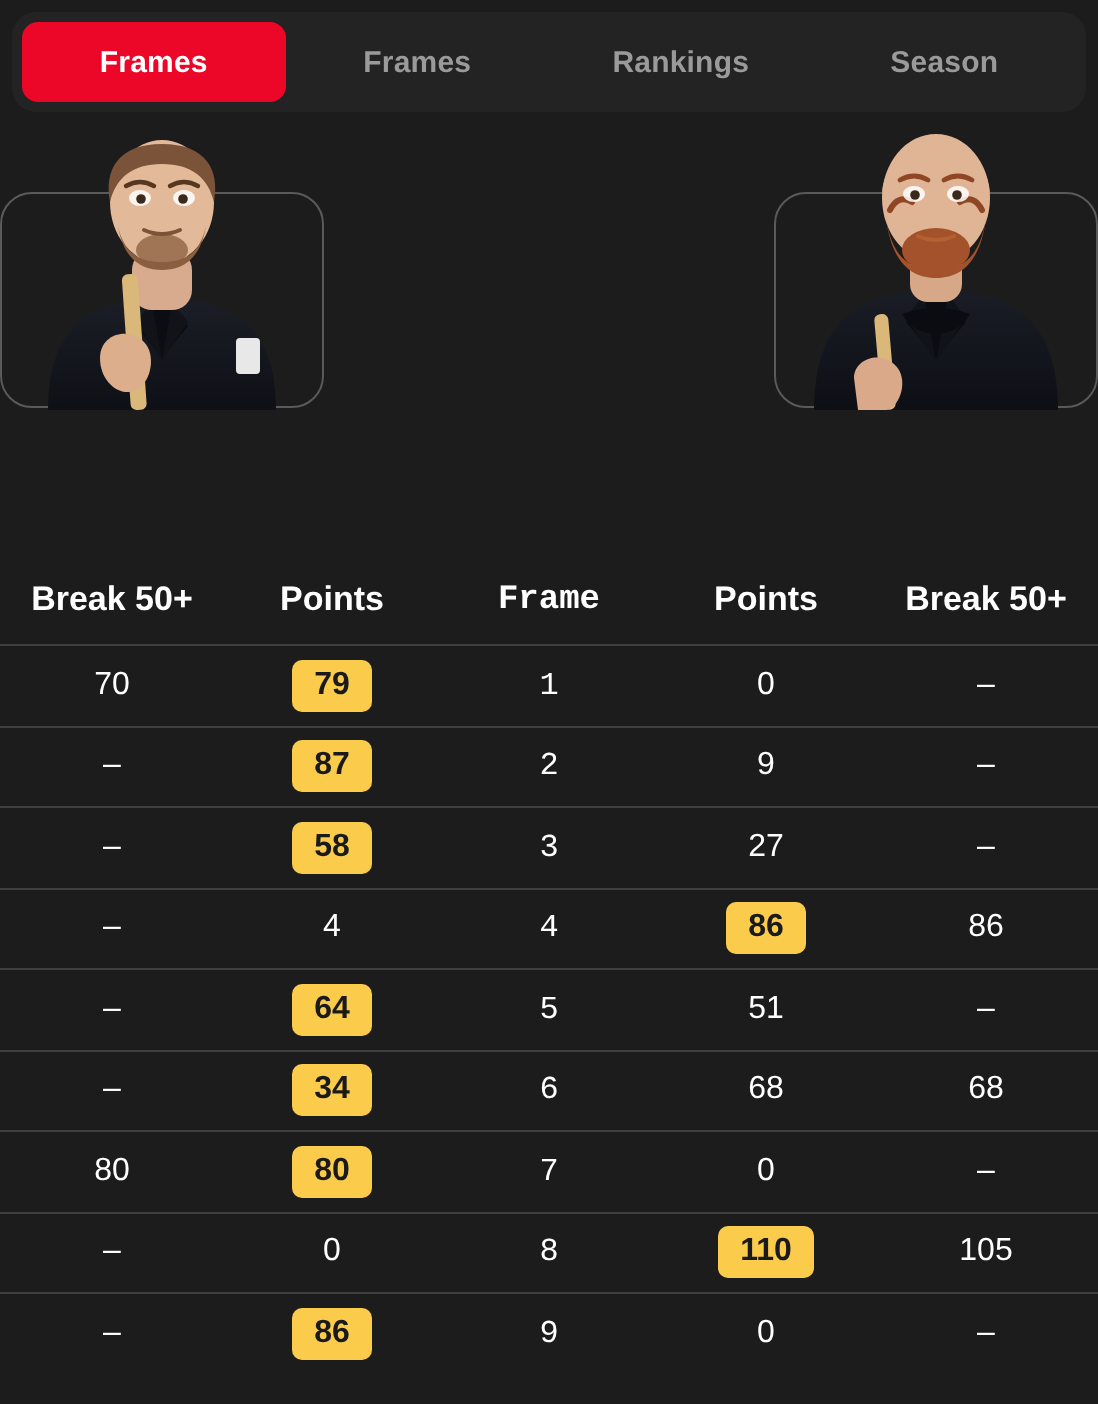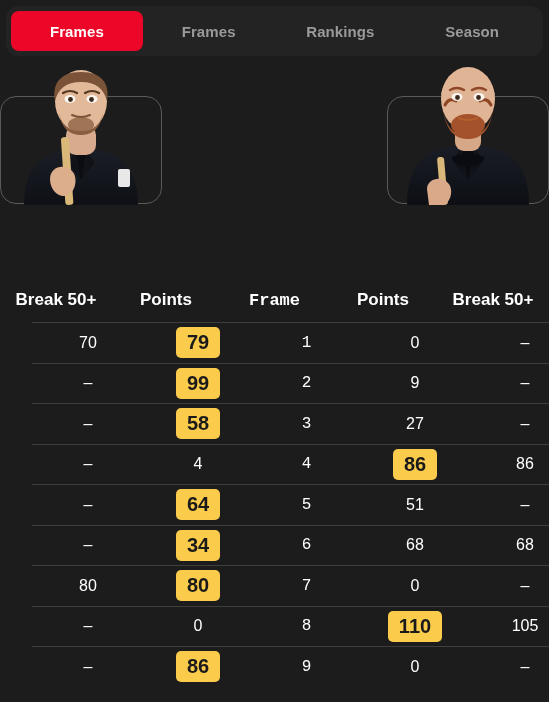--- a/index.html
+++ b/index.html
@@ -81,21 +81,20 @@
     font-size:17px;
     font-weight:bold;
     color:#ffffff;
     text-align:left;
   }
   .row {
     display:flex;
     align-items:center;
     height:40.5px;
     border-top:1px solid #3e3e3e;
-    margin-left:32px;
   }
   .cell {
     display:flex;
     align-items:center;
     justify-content:center;
     font-size:16px;
     color:#ffffff;
     height:100%;
   }
   .c0 { flex:0 0 112px; }
@@ -106,21 +105,21 @@
   .thead .c0 { flex:0 0 112px; }
   .thead .c1 { flex:0 0 108px; }
   .thead .c2 { flex:0 0 109px; }
   .thead .c3 { flex:0 0 108px; }
   .thead .c4 { flex:0 0 112px; }
 
   .badge {
     background:#fbcb4b;
     color:#1a1a1a;
     font-weight:bold;
-    font-size:20px;
+    font-size:16px;
     border-radius:5px;
     padding:4px 11px;
     min-width:38px;
     text-align:center;
     line-height:1.15;
   }
 </style>
 </head>
 <body>
 
@@ -228,21 +227,21 @@
         <div class="cell c1">
           <span class="badge">79</span>
         </div>
         <div class="cell c2">1</div>
         <div class="cell c3">0</div>
         <div class="cell c4">–</div>
       </div>
       <div class="row">
         <div class="cell c0">–</div>
         <div class="cell c1">
-          <span class="badge">99</span>
+          <span class="badge">87</span>
         </div>
         <div class="cell c2">2</div>
         <div class="cell c3">9</div>
         <div class="cell c4">–</div>
       </div>
       <div class="row">
         <div class="cell c0">–</div>
         <div class="cell c1">
           <span class="badge">58</span>
         </div>

